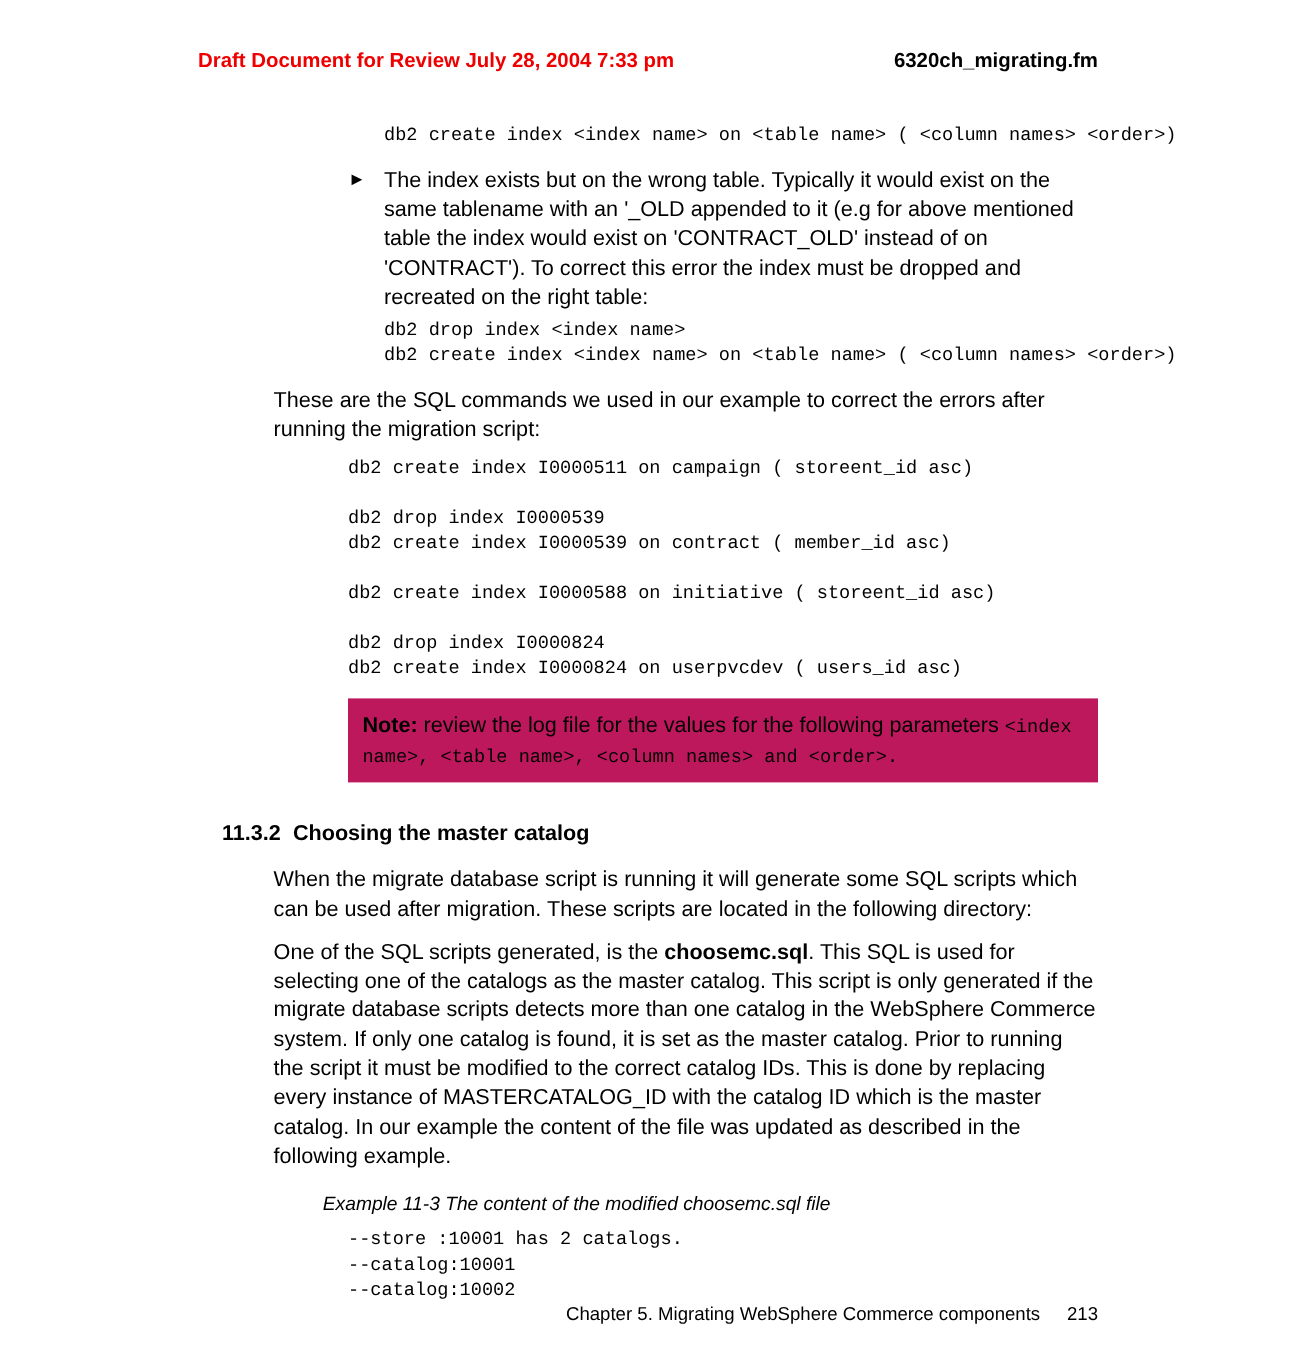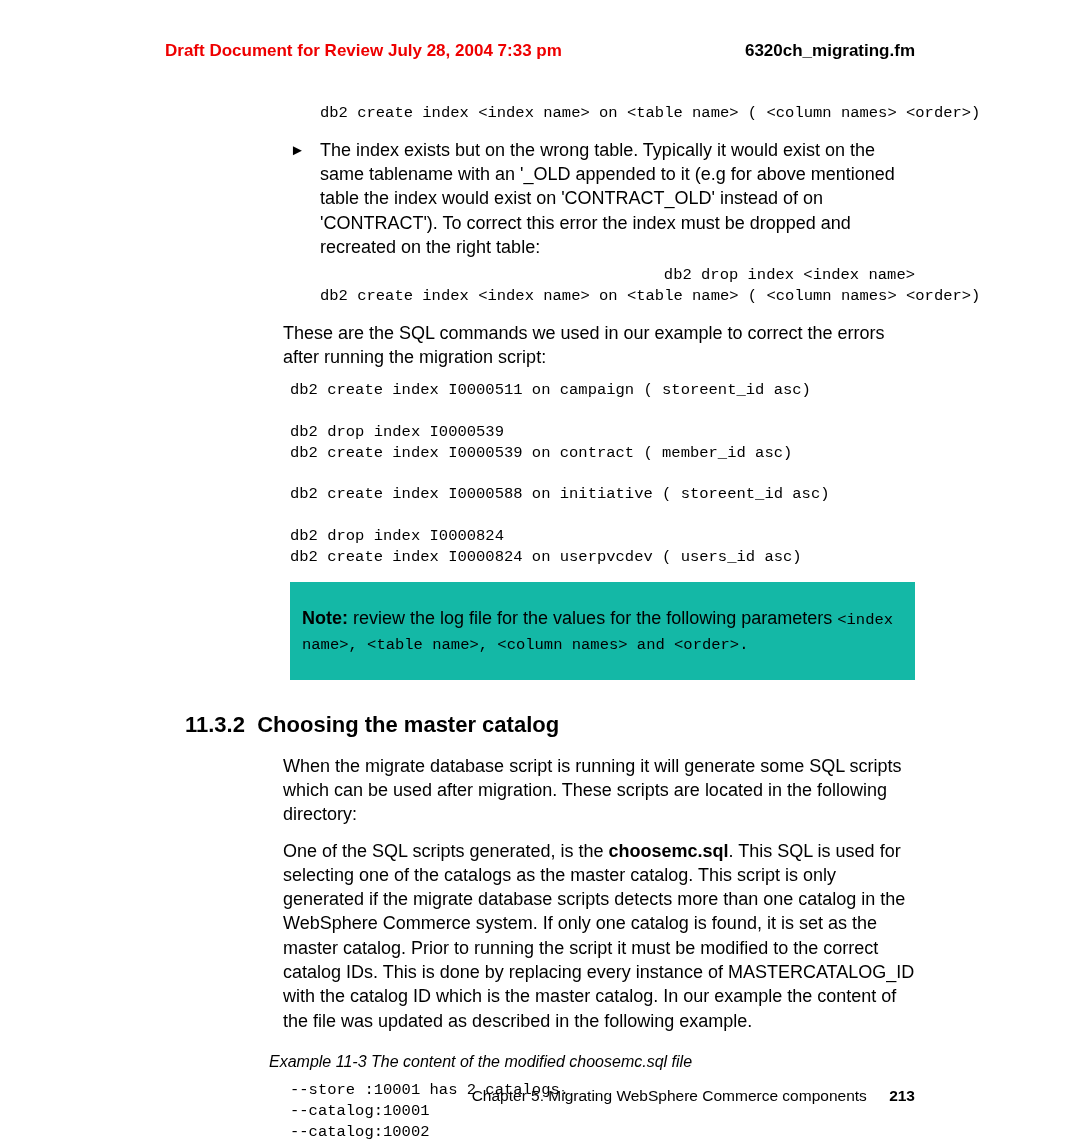--- a/index.html
+++ b/index.html
@@ -22,68 +22,68 @@
       font-weight: bold;
     }
     .draft-text { color: #ee0000; }
     .fm-text { color: #000000; }
     .code-block {
       font-family: "Courier New", monospace;
       font-size: 15.5px;
       white-space: pre;
       margin: 6px 0 14px 0;
     }
-    .indent-code-1 { margin-left: 155px; text-align: right; }
+    .indent-code-1 { margin-left: 155px; }
     .indent-code-2 { margin-left: 125px; }
     .bullet-row {
       display: flex;
       margin-left: 125px;
       margin-bottom: 6px;
     }
     .bullet-icon {
       width: 30px;
       flex-shrink: 0;
       font-size: 15px;
       line-height: 1.6;
     }
     .bullet-text { flex: 1; }
     .body-para {
-      margin-left: 118px;
+      margin-left: 63px;
       margin-top: 12px;
       margin-bottom: 10px;
     }
     .note-box {
-      background: #14b8a6;
+      background: #be185d;
       margin-left: 125px;
-      padding: 24px 12px;
+      padding: 10px 12px;
       margin-top: 10px;
       margin-bottom: 30px;
     }
     .note-code { font-family: "Courier New", monospace; font-size: 15.5px; }
     .section-heading {
-      font-size: 22px;
+      font-size: 18px;
       font-weight: bold;
       margin-top: 18px;
       margin-bottom: 14px;
       margin-left: 20px;
     }
     .example-caption {
       font-style: italic;
       margin-left: 104px;
       font-size: 16px;
       margin-top: 18px;
       margin-bottom: 8px;
     }
     .footer-row {
       position: absolute;
       bottom: 36px;
       right: 165px;
       font-size: 15.5px;
     }
-    .pagenum { font-weight: bold; margin-left: 18px; }
+    .pagenum { font-weight: normal; margin-left: 18px; }
     .bold { font-weight: bold; }
   </style>
 </head>
 <body>
 
 <div class="page">
 
   <div class="header-row">
     <span class="draft-text">Draft Document for Review July 28, 2004 7:33 pm</span>
     <span class="fm-text">6320ch_migrating.fm</span>

